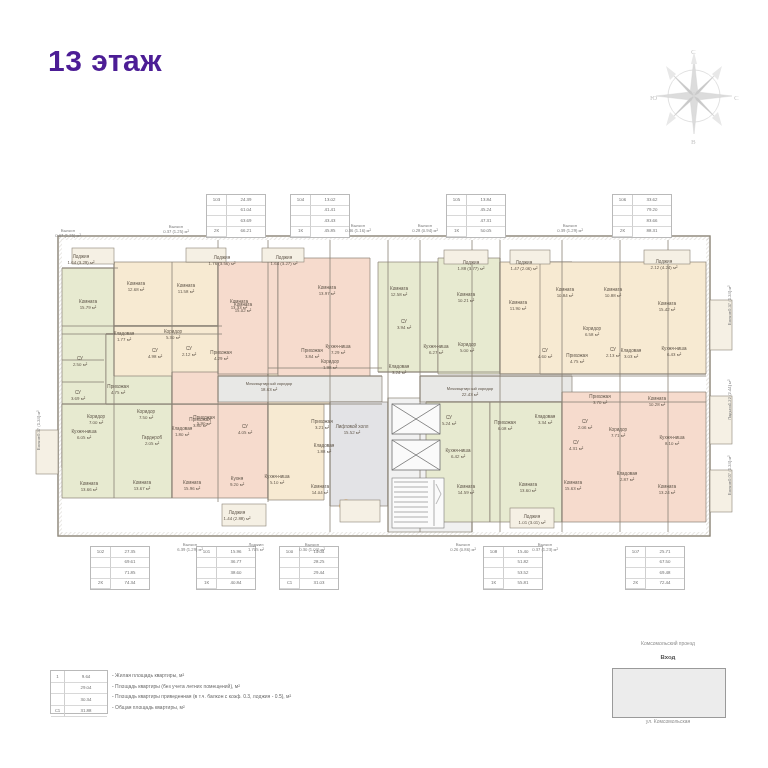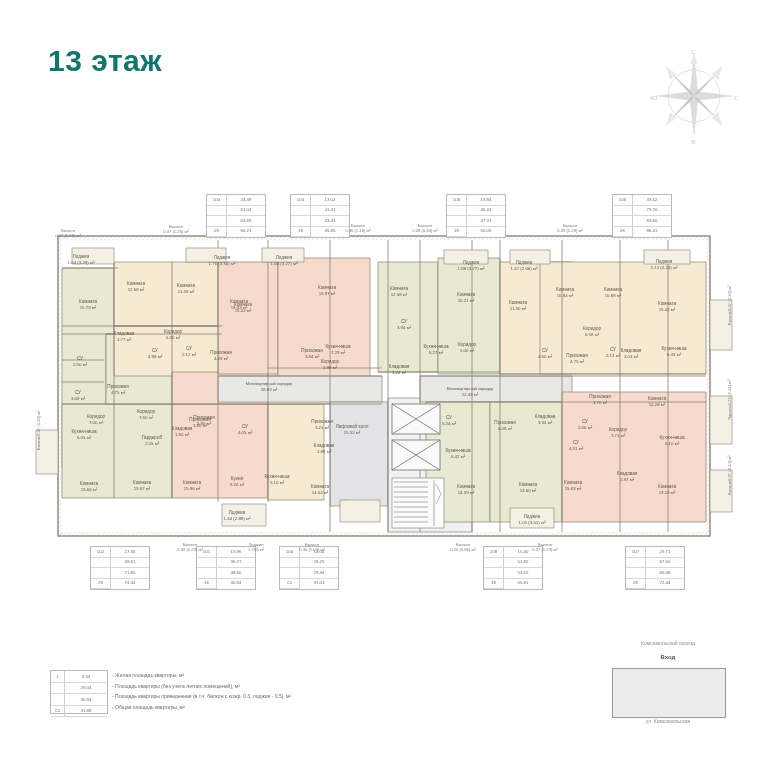--- a/index.html
+++ b/index.html
@@ -6,21 +6,21 @@
   body{
     width:768px;height:768px;background:#ffffff;
     font-family:"Liberation Sans", sans-serif;
     color:#4a4a4a;overflow:hidden;position:relative;
   }
   #stage{position:absolute;left:0;top:0;width:768px;height:768px;}
 
   
   .title{
     position:absolute;left:48px;top:44px;
-    font-size:30px;font-weight:bold;color:#0f766e;letter-spacing:.5px;
+    font-size:30px;font-weight:bold;color:#4c1d95;letter-spacing:.5px;
   }
 
   
   .compass{position:absolute;left:640px;top:48px;width:108px;height:100px;}
   .compass svg{display:block;}
   .compass .cl{font-size:7px;fill:#c9c9c9;font-family:"Liberation Serif",serif;}
 
   
   .tbl{position:absolute;border:1px solid #b9b9b9;background:#fff;
        display:grid;grid-template-columns:20px 38px;font-size:4.4px;line-height:1;}

